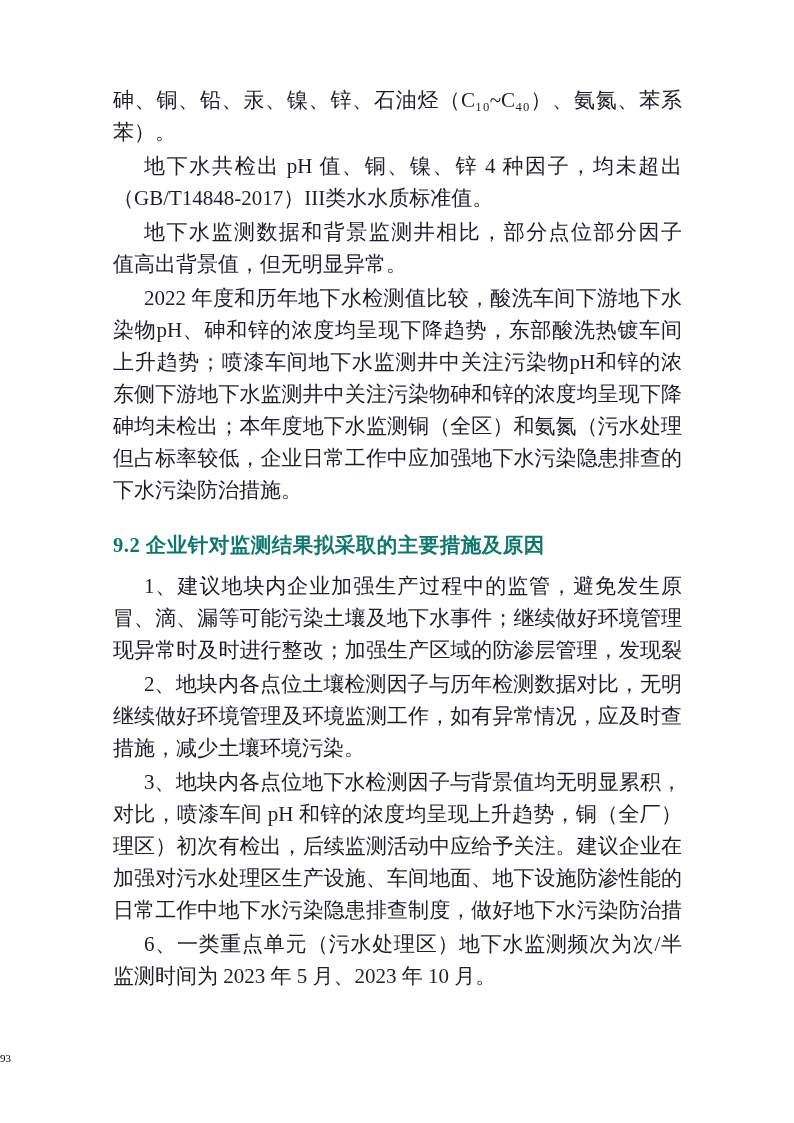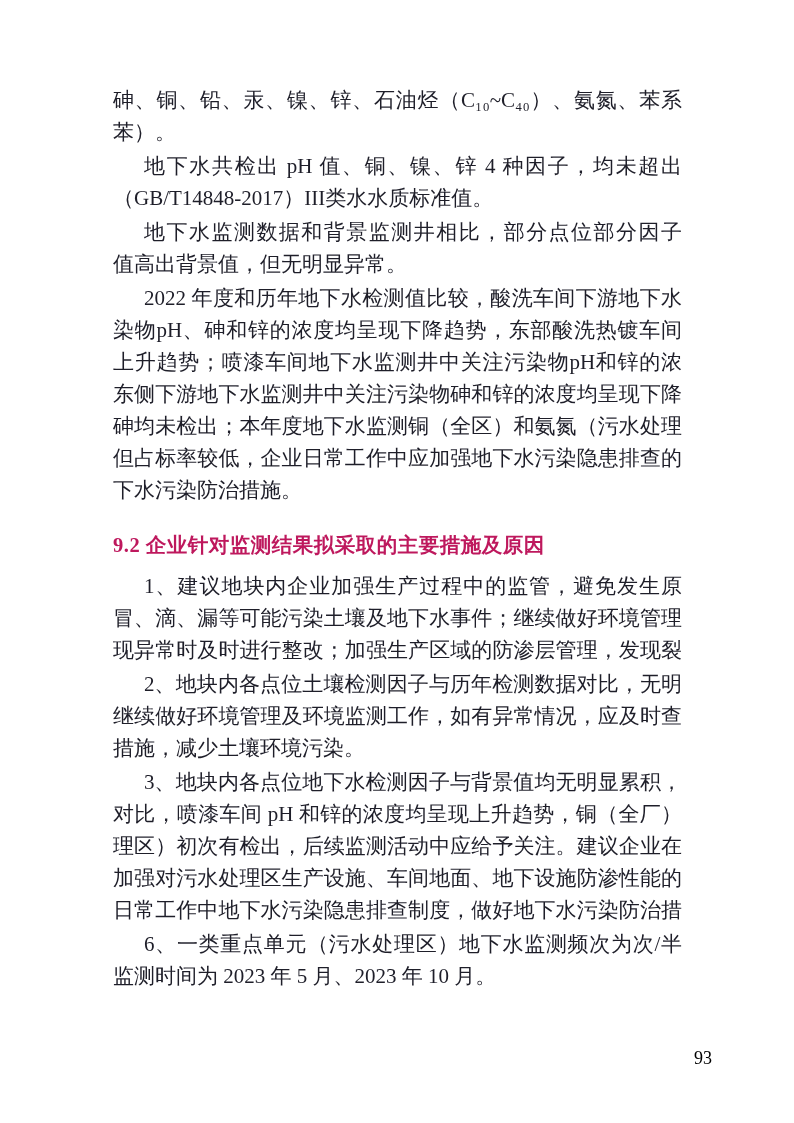--- a/index.html
+++ b/index.html
@@ -39,22 +39,22 @@
     white-space: nowrap;
     overflow: hidden;
   }
   .page-number {
     position: absolute;
     top: 1048px;
     left: 0;
     width: 712px;
     height: 20px;
     line-height: 20px;
-    text-align: right;
-    font-size: 18px;
+    text-align: left;
+    font-size: 11px;
   }
 </style>
 </head>
 <body>
 
 <div class="page">
   <div class="content" style="color: rgb(30, 30, 41);">
       <div class="para">
         <div class="line">砷、铜、铅、汞、镍、锌、石油烃（C₁₀~C₄₀）、氨氮、苯系物（苯、甲苯、二甲</div>
         <div class="line last">苯）。</div>
@@ -69,21 +69,21 @@
       </div>
       <div class="para">
         <div class="line first">2022 年度和历年地下水检测值比较，酸洗车间下游地下水监测井中关注污</div>
         <div class="line">染物pH、砷和锌的浓度均呈现下降趋势，东部酸洗热镀车间东北侧、污水处理站</div>
         <div class="line">上升趋势；喷漆车间地下水监测井中关注污染物pH和锌的浓度均呈现上升趋势，</div>
         <div class="line">东侧下游地下水监测井中关注污染物砷和锌的浓度均呈现下降趋势，pH浓度呈</div>
         <div class="line">砷均未检出；本年度地下水监测铜（全区）和氨氮（污水处理区）初次有检出，</div>
         <div class="line">但占标率较低，企业日常工作中应加强地下水污染隐患排查的检查力度，做好地</div>
         <div class="line last">下水污染防治措施。</div>
       </div>
-      <h2 class="heading" style="color: #be185d; margin-top: 24px;">9.2 企业针对监测结果拟采取的主要措施及原因</h2>
+      <h2 class="heading" style="color: #0f766e; margin-top: 24px;">9.2 企业针对监测结果拟采取的主要措施及原因</h2>
       <div class="para">
         <div class="line first">1、建议地块内企业加强生产过程中的监管，避免发生原料、副产物的跑、</div>
         <div class="line">冒、滴、漏等可能污染土壤及地下水事件；继续做好环境管理及环境监测工作，发</div>
         <div class="line">现异常时及时进行整改；加强生产区域的防渗层管理，发现裂隙时及时修补，避</div>
       </div>
       <div class="para">
         <div class="line first">2、地块内各点位土壤检测因子与历年检测数据对比，无明显累积，企业应</div>
         <div class="line">继续做好环境管理及环境监测工作，如有异常情况，应及时查明原因，采取补救</div>
         <div class="line last">措施，减少土壤环境污染。</div>
       </div>

